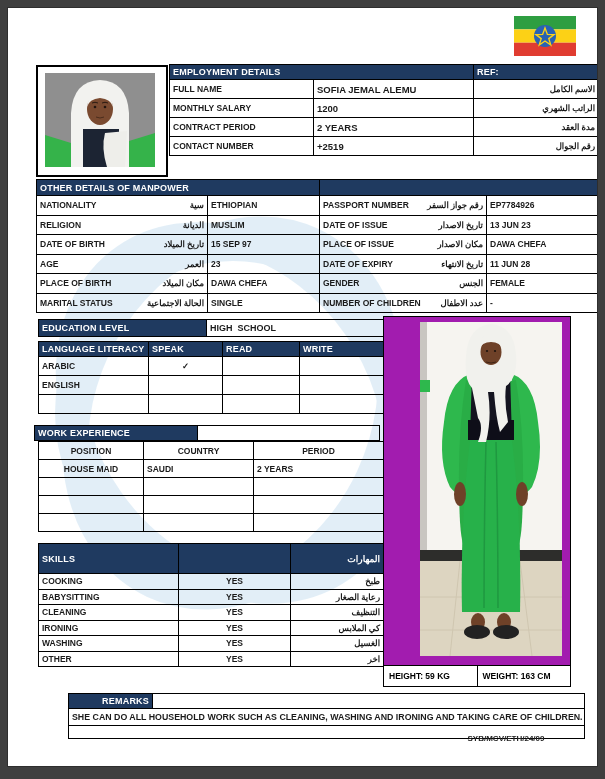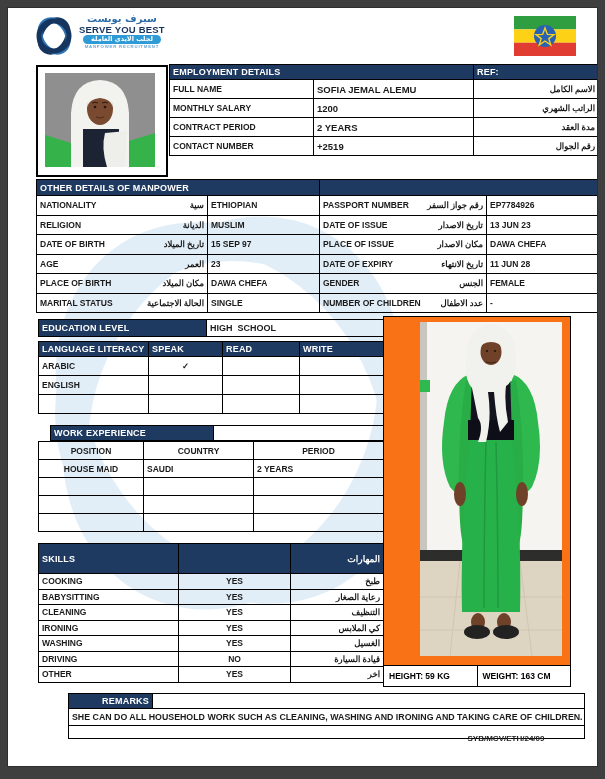--- a/index.html
+++ b/index.html
@@ -15,54 +15,39 @@
   .lr{display:flex;justify-content:space-between;align-items:center;}
   .ctr{text-align:center;}
   .watermark{opacity:.22;pointer-events:none;}
   .logo{display:flex;gap:5px;align-items:flex-start;}
   .logo-text{display:flex;flex-direction:column;align-items:center;line-height:1.05;}
   .logo-ar{font-family:"DejaVu Sans",sans-serif;color:#2d6da8;font-size:10px;font-weight:bold;}
   .logo-en{color:#16355e;font-size:9.5px;font-weight:bold;letter-spacing:.2px;}
   .logo-pill{background:#2e9bd6;color:#fff;font-family:"DejaVu Sans",sans-serif;font-size:6.5px;font-weight:bold;border-radius:5px;padding:1px 8px;margin-top:1px;}
   .logo-sub{color:#6fa8d4;font-size:4.3px;font-weight:bold;letter-spacing:.8px;margin-top:1px;}
   .photo-frame{border:2px solid #000;background:#fff;box-sizing:border-box;}
-  .fbbox{border:1.5px solid #000;background:#f97316;box-sizing:border-box;}
+  .fbbox{border:1.5px solid #000;background:#a21caf;box-sizing:border-box;}
   .stats{position:absolute;left:0;right:0;bottom:0;height:20px;display:flex;border-top:1.5px solid #000;background:#fff;}
   .stats>div{flex:1;display:flex;align-items:center;padding-left:5px;font-size:8.5px;font-weight:bold;}
   .stats>div:first-child{border-right:1.5px solid #000;}
   .footer-code{font-size:8px;font-weight:bold;color:#222;text-align:right;}
 </style>
 </head>
 <body>
 
 <div class="page">
 
   <svg class="abs watermark" style="left:10px;top:165px;" width="430" height="480" viewBox="0 0 430 480">
     <g fill="none" stroke="#7fb6dd" stroke-width="26">
       <ellipse cx="215" cy="240" rx="150" ry="190" transform="rotate(25 215 240)"></ellipse>
       <ellipse cx="215" cy="240" rx="150" ry="190" transform="rotate(-35 215 240)"></ellipse>
       <circle cx="215" cy="240" r="165"></circle>
     </g>
   </svg>
 
-  <div class="abs logo" style="left:26px;top:6px;">
-    <svg width="40" height="44" viewBox="0 0 40 44">
-      <g fill="none" stroke-width="5">
-        <ellipse cx="20" cy="22" rx="13" ry="17" transform="rotate(30 20 22)" stroke="#16355e"></ellipse>
-        <ellipse cx="20" cy="22" rx="13" ry="17" transform="rotate(-30 20 22)" stroke="#2e75b6"></ellipse>
-        <circle cx="20" cy="22" r="15" stroke="#16355e"></circle>
-      </g>
-    </svg>
-    <div class="logo-text">
-      <span class="logo-ar">سيرف يوبست</span>
-      <span class="logo-en">SERVE YOU BEST</span>
-      <span class="logo-pill">لجلب الايدي العاملة</span>
-      <span class="logo-sub">MANPOWER RECRUITMENT</span>
-    </div>
-  </div>
 
   <svg class="abs" style="left:506px;top:8px;" width="62" height="40" viewBox="0 0 62 40">
     <rect width="62" height="13.4" fill="#2e9e41"></rect>
     <rect y="13.4" width="62" height="13.3" fill="#fcd116"></rect>
     <rect y="26.7" width="62" height="13.3" fill="#e03c31"></rect>
     <circle cx="31" cy="20" r="11" fill="#2962b3"></circle>
     <g stroke="#fcd116" stroke-width="1.4" fill="none">
       <path d="M31 12 L33.4 18.4 L40 18.6 L34.8 22.6 L36.8 29 L31 25 L25.2 29 L27.2 22.6 L22 18.6 L28.6 18.4 Z"></path>
     </g>
   </svg>
@@ -270,21 +255,21 @@
         </tr>
     <tr style="height:19px">
           <td></td>
           <td class="ctr"></td>
           <td></td>
           <td></td>
         </tr>
   </tbody>
     </table>
 
-  <table class="abs" style="left:42px;top:417px;width:345px;border-radius:8px;">
+  <table class="abs" style="left:26px;top:417px;width:345px;border-radius:8px;">
     <colgroup>
         <col style="width:163px">
         <col style="width:182px">
       </colgroup>
     <tbody>
         <tr style="height:15px">
       <td class="navy">WORK EXPERIENCE</td>
       <td></td>
     </tr>
   </tbody>
@@ -353,25 +338,20 @@
         </tr>
     <tr style="height:15.5px">
           <td>IRONING</td>
           <td class="ctr">YES</td>
           <td class="ar">كي الملابس</td>
         </tr>
     <tr style="height:15.5px">
           <td>WASHING</td>
           <td class="ctr">YES</td>
           <td class="ar">الغسيل</td>
-        </tr>
-    <tr style="height:15.5px">
-          <td>DRIVING</td>
-          <td class="ctr">NO</td>
-          <td class="ar">قيادة السيارة</td>
         </tr>
     <tr style="height:15.5px">
           <td>OTHER</td>
           <td class="ctr">YES</td>
           <td class="ar">اخر</td>
         </tr>
   </tbody>
     </table>
 
   <div class="abs fbbox" style="left:375px;top:308px;width:188px;height:371px;">

